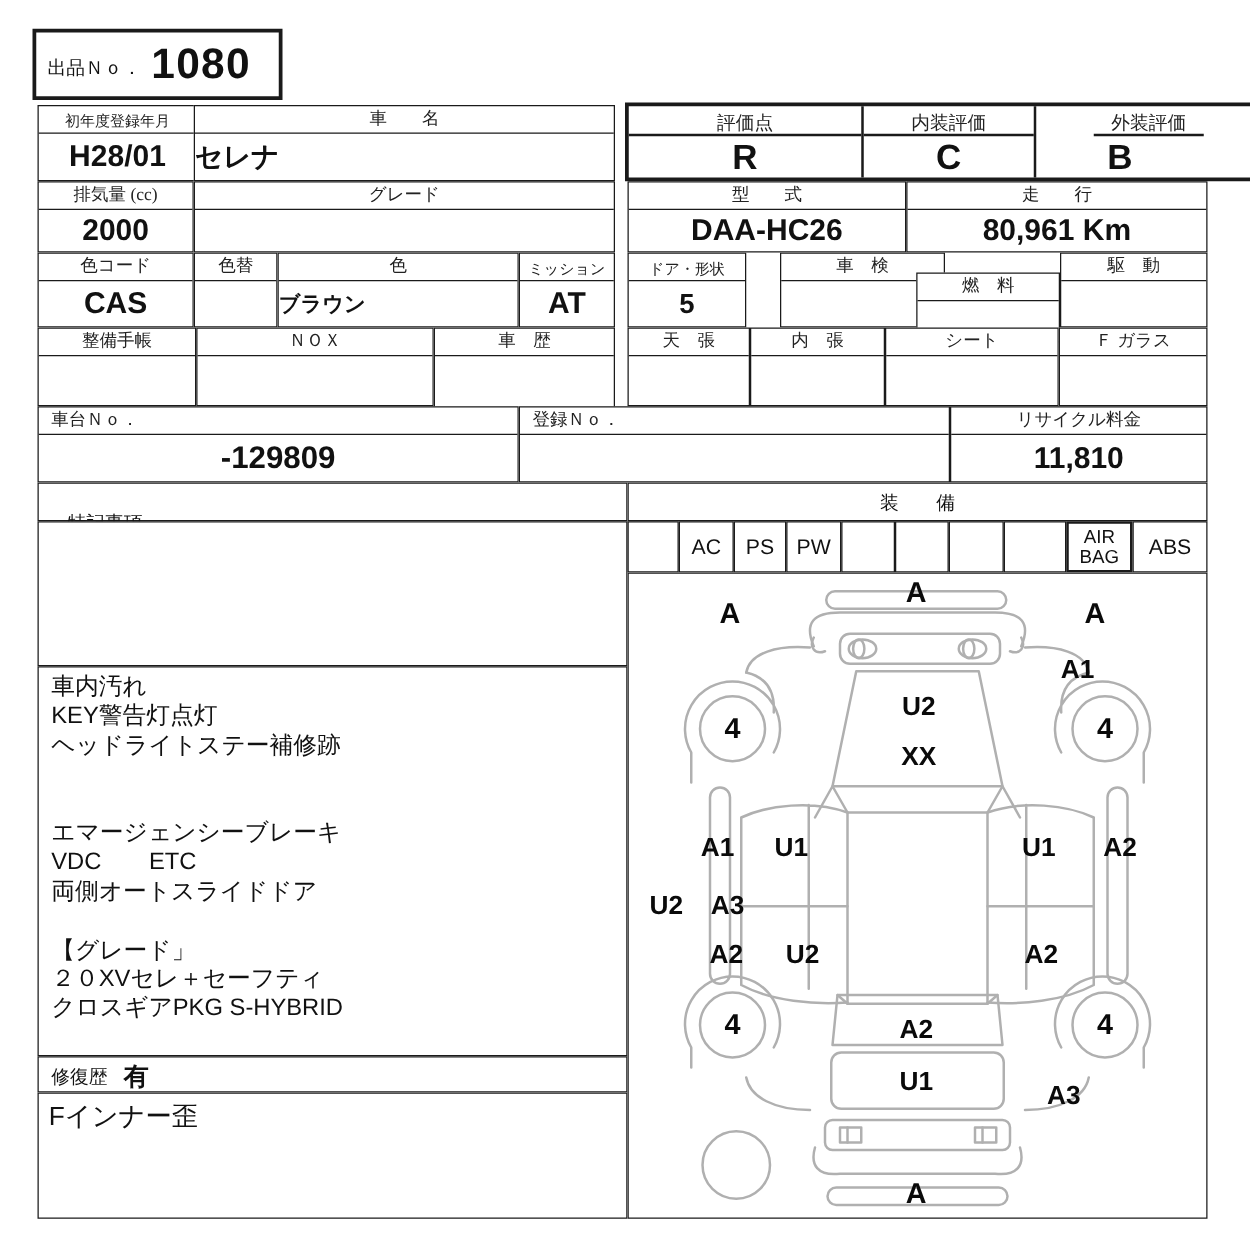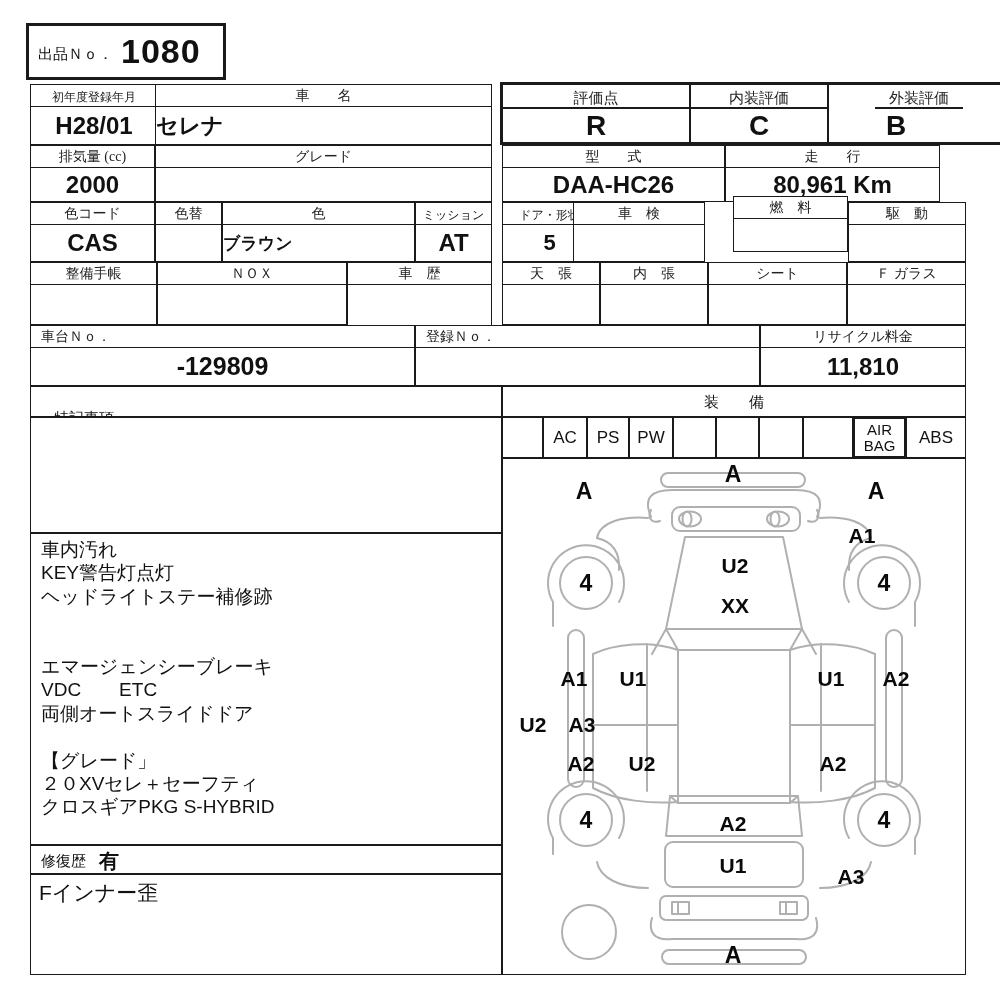--- a/index.html
+++ b/index.html
@@ -71,21 +71,21 @@
     <div class="v">2000</div>
   </div>
   <div class="cell" style="left:155px;top:145px;width:337px;height:57px;">
     <div class="h">グレード</div>
     <div class="v left"></div>
   </div>
   <div class="cell" style="left:502px;top:145px;width:223px;height:57px;">
     <div class="h">型　　式</div>
     <div class="v">DAA-HC26</div>
   </div>
-  <div class="cell" style="left:725px;top:145px;width:215px;height:57px;">
+  <div class="cell" style="left:725px;top:145px;width:241px;height:57px;">
     <div class="h">走　　行</div>
     <div class="v">80,961 Km</div>
   </div>
 
   <div class="cell" style="left:30px;top:202px;width:125px;height:60px;">
     <div class="h">色コード</div>
     <div class="v">CAS</div>
   </div>
   <div class="cell" style="left:155px;top:202px;width:67px;height:60px;">
     <div class="h">色替</div>
@@ -96,25 +96,25 @@
     <div class="v left" style="font-size:17px;">ブラウン</div>
   </div>
   <div class="cell" style="left:415px;top:202px;width:77px;height:60px;">
     <div class="h small">ミッション</div>
     <div class="v">AT</div>
   </div>
   <div class="cell" style="left:502px;top:202px;width:95px;height:60px;">
     <div class="h small">ドア・形状</div>
     <div class="v" style="font-size:22px;">5</div>
   </div>
-  <div class="cell" style="left:573px;top:202px;width:132px;height:60px;">
+  <div class="cell" style="left:624px;top:202px;width:132px;height:60px;">
     <div class="h">車　検</div>
     <div class="v"></div>
   </div>
-  <div class="cell" style="left:733px;top:196px;width:115px;height:56px;">
+  <div class="cell" style="left:733px;top:218px;width:115px;height:56px;">
     <div class="h">燃　料</div>
     <div class="v"></div>
   </div>
   <div class="cell" style="left:848px;top:202px;width:118px;height:60px;">
     <div class="h">駆　動</div>
     <div class="v"></div>
   </div>
 
   <div class="cell" style="left:30px;top:262px;width:127px;height:63px;">
     <div class="h">整備手帳</div>

